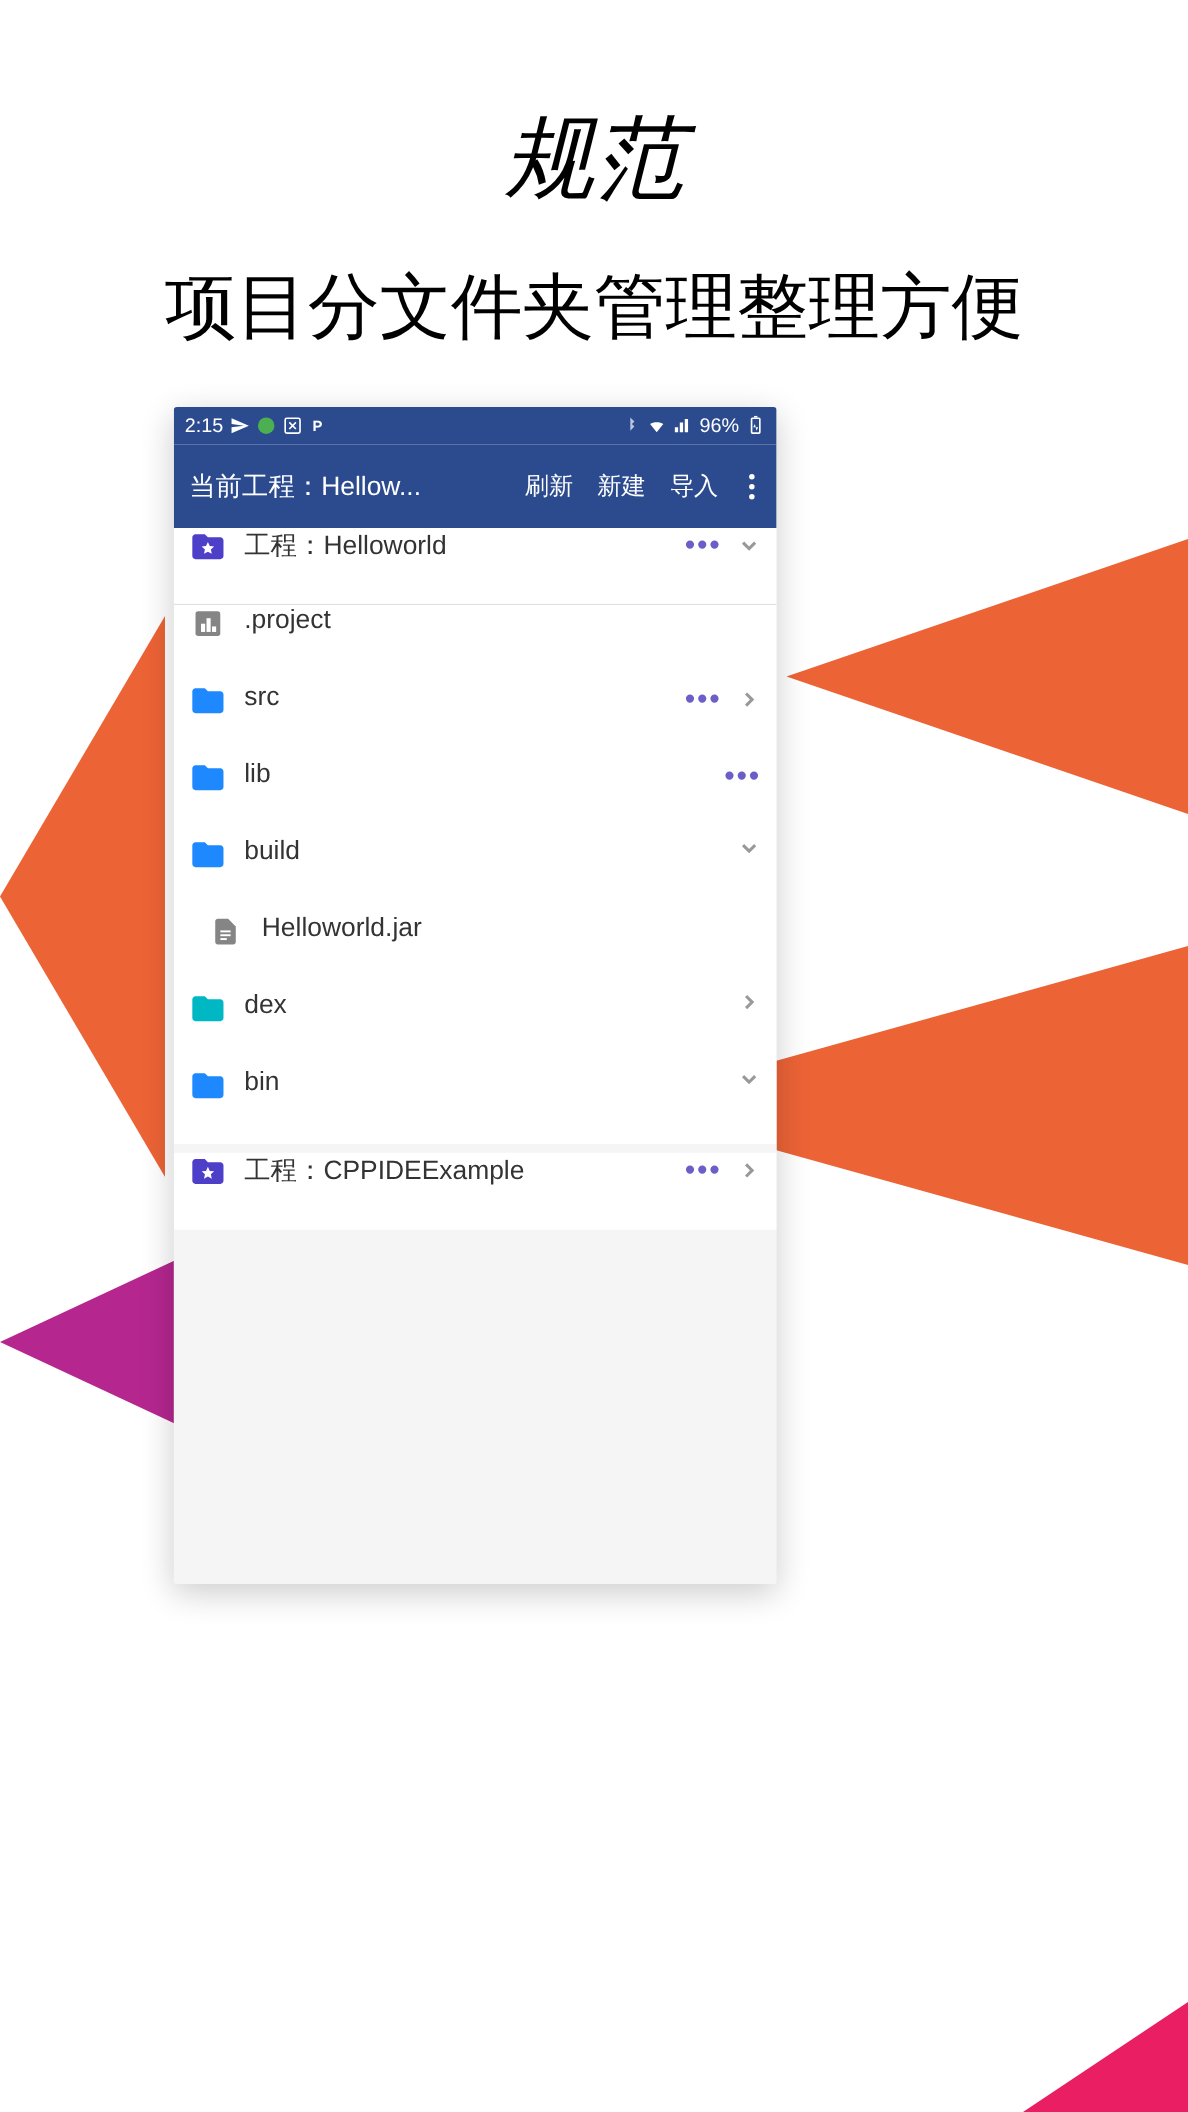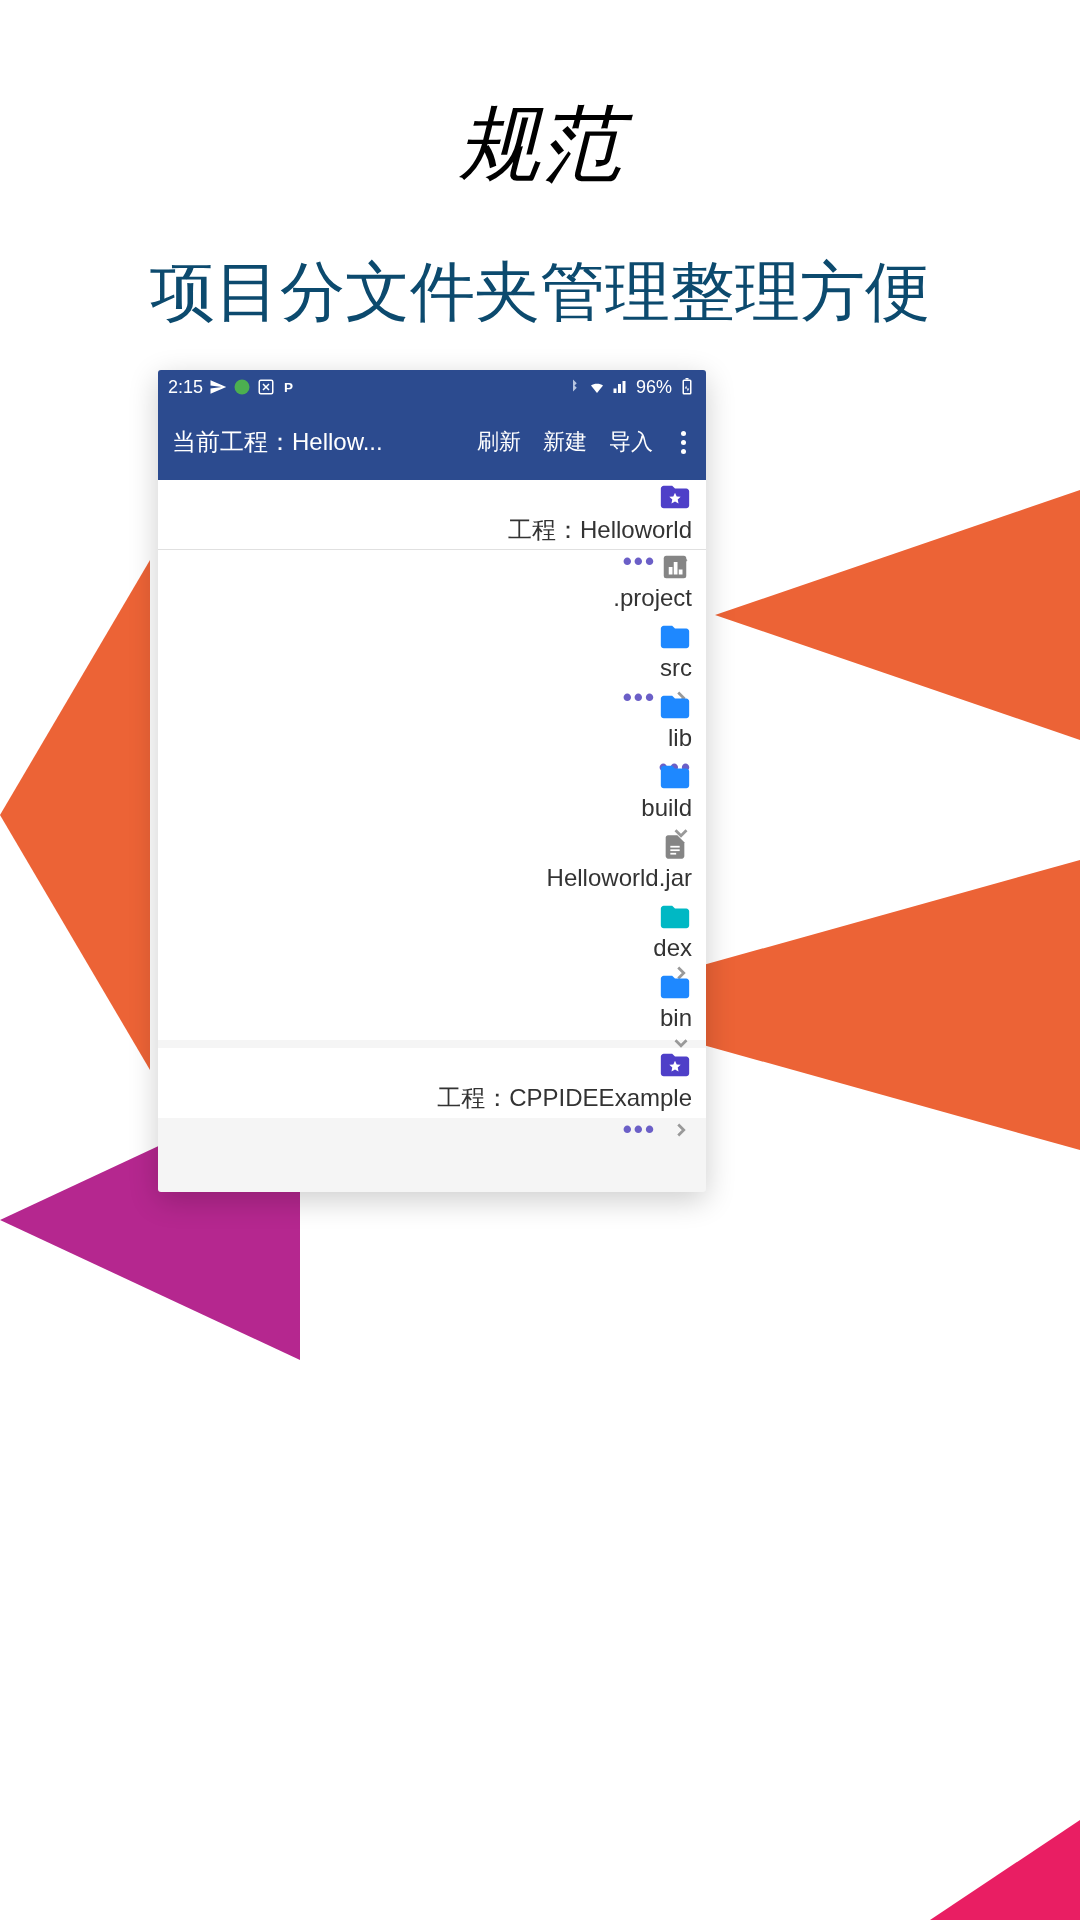--- a/index.html
+++ b/index.html
@@ -16,22 +16,22 @@
       font-size: 82px;
       font-weight: 400;
       color: #000;
       margin-top: 90px;
       font-style: italic;
     }
     .page-subtitle {
       text-align: center;
       font-size: 65px;
       font-weight: 400;
-      color: #0c4a6e;
-      margin-top: 48px;
+      color: #000000;
+      margin-top: 35px;
     }
     
     .shape-orange-right {
       position: absolute;
       right: 0;
       top: 490px;
       width: 365px;
       height: 250px;
       background: #ec6336;
       clip-path: polygon(100% 0, 100% 100%, 0 50%);
@@ -74,21 +74,21 @@
       height: 100px;
       background: #e91e63;
       clip-path: polygon(100% 0, 100% 100%, 0 100%);
     }
     
     .phone {
       position: absolute;
       left: 158px;
       top: 370px;
       width: 548px;
-      height: 822px;
+      height: 1070px;
       background: #f5f5f5;
       box-shadow: 0 8px 30px rgba(0,0,0,0.2);
       border-radius: 3px;
       overflow: hidden;
     }
     
     .statusbar {
       height: 34px;
       background: #2c4b8f;
       display: flex;
@@ -125,24 +125,23 @@
       display: flex;
       flex-direction: column;
       gap: 4px;
       padding: 0 6px;
     }
     .appbar-more span { width: 5px; height: 5px; background: #fff; border-radius: 50%; }
     
     .filelist { background: #fff; }
     .row {
       display: flex;
-      align-items: flex-end;
+      align-items: flex-start;
       height: 70px;
       padding: 0 14px;
-      flex-direction: column;
     }
     .row-divider { border-bottom: 1px solid #e0e0e0; }
     .row-icon {
       width: 34px;
       height: 34px;
       flex-shrink: 0;
       display: flex;
       align-items: center;
       justify-content: center;
     }

